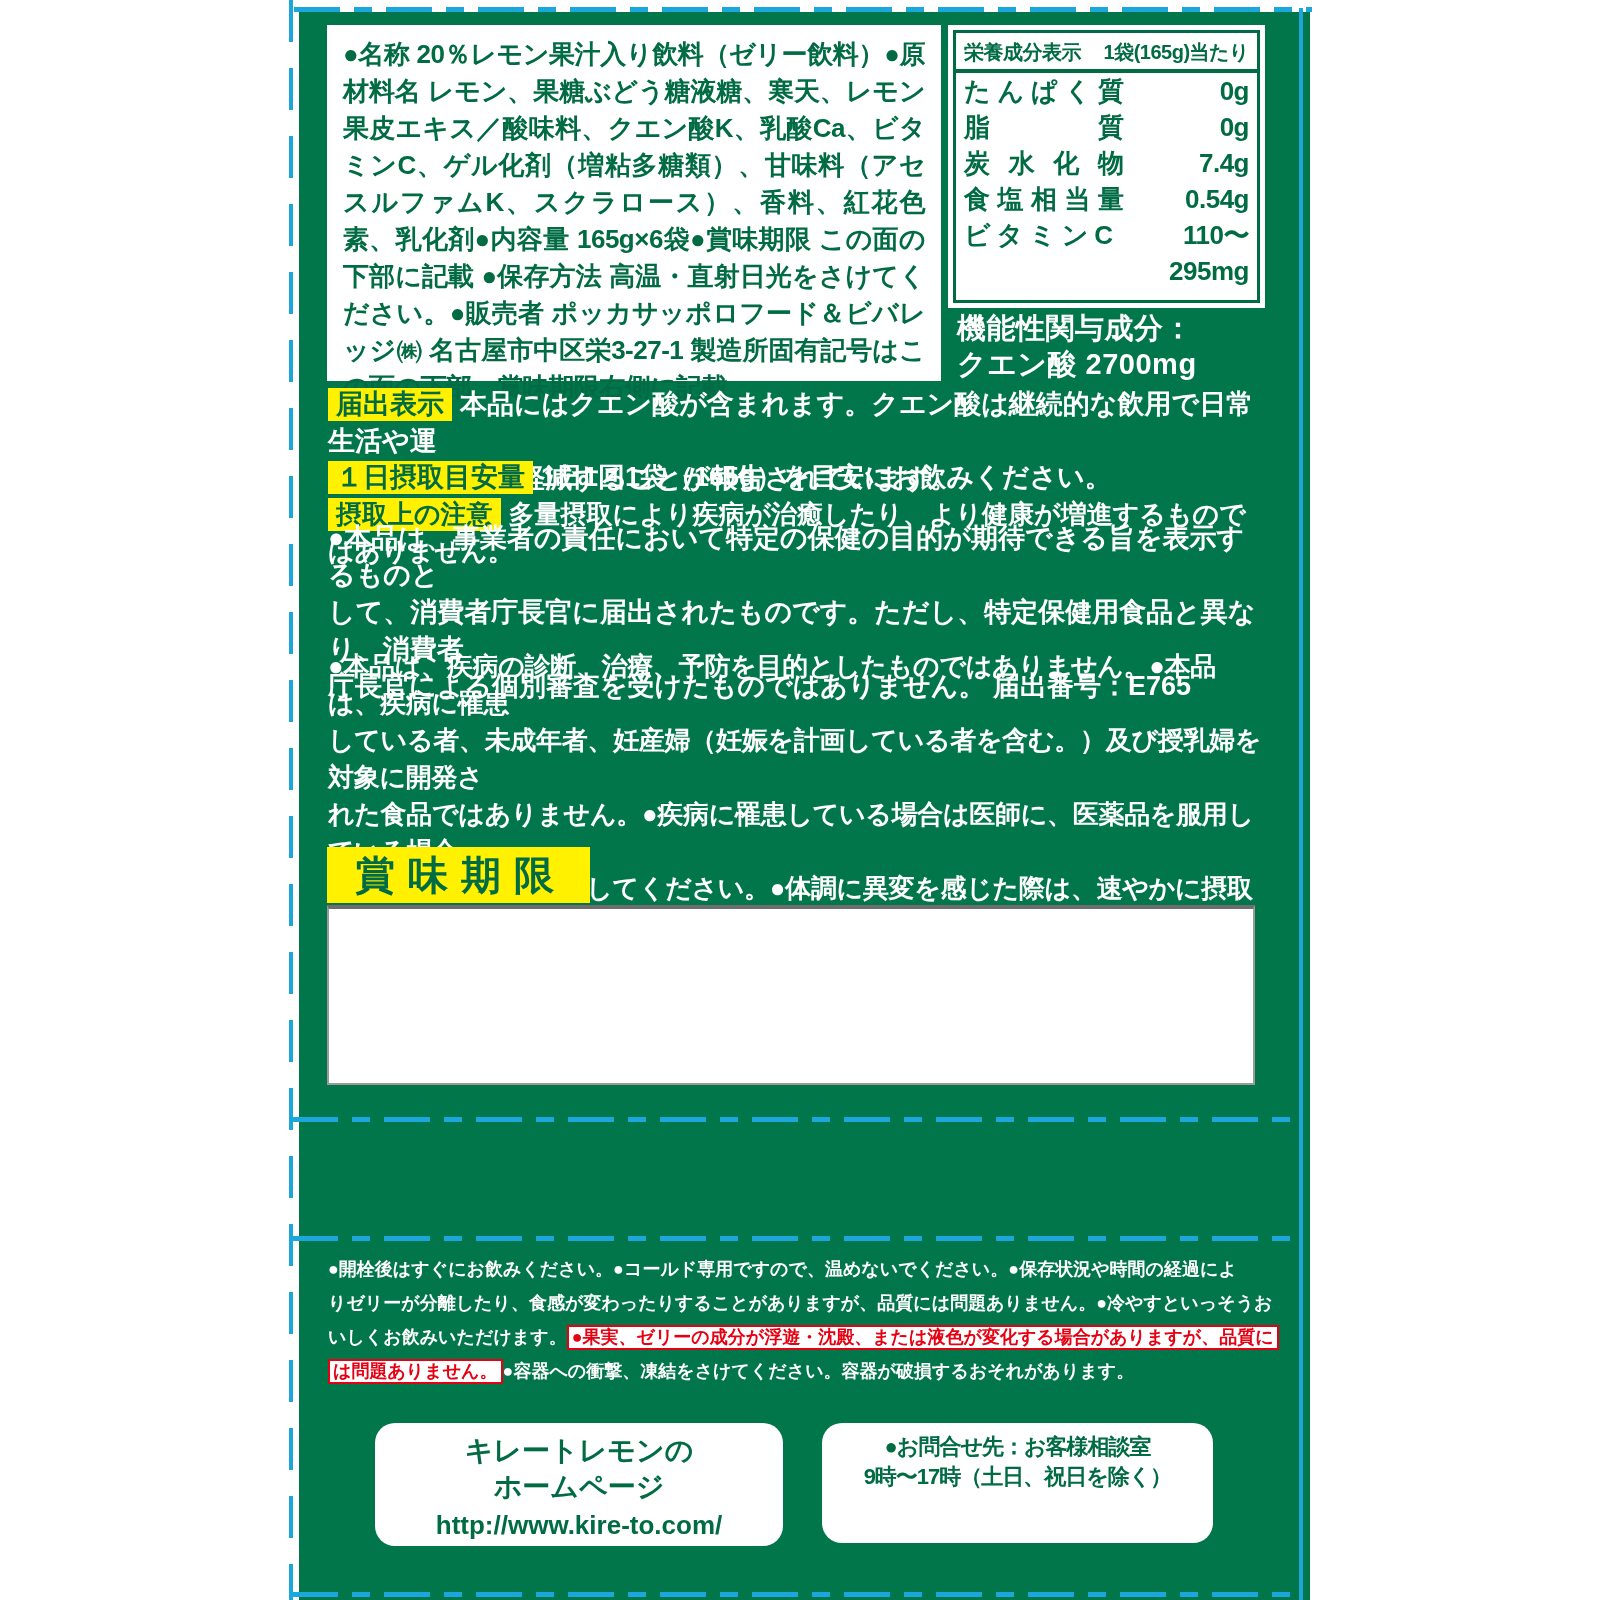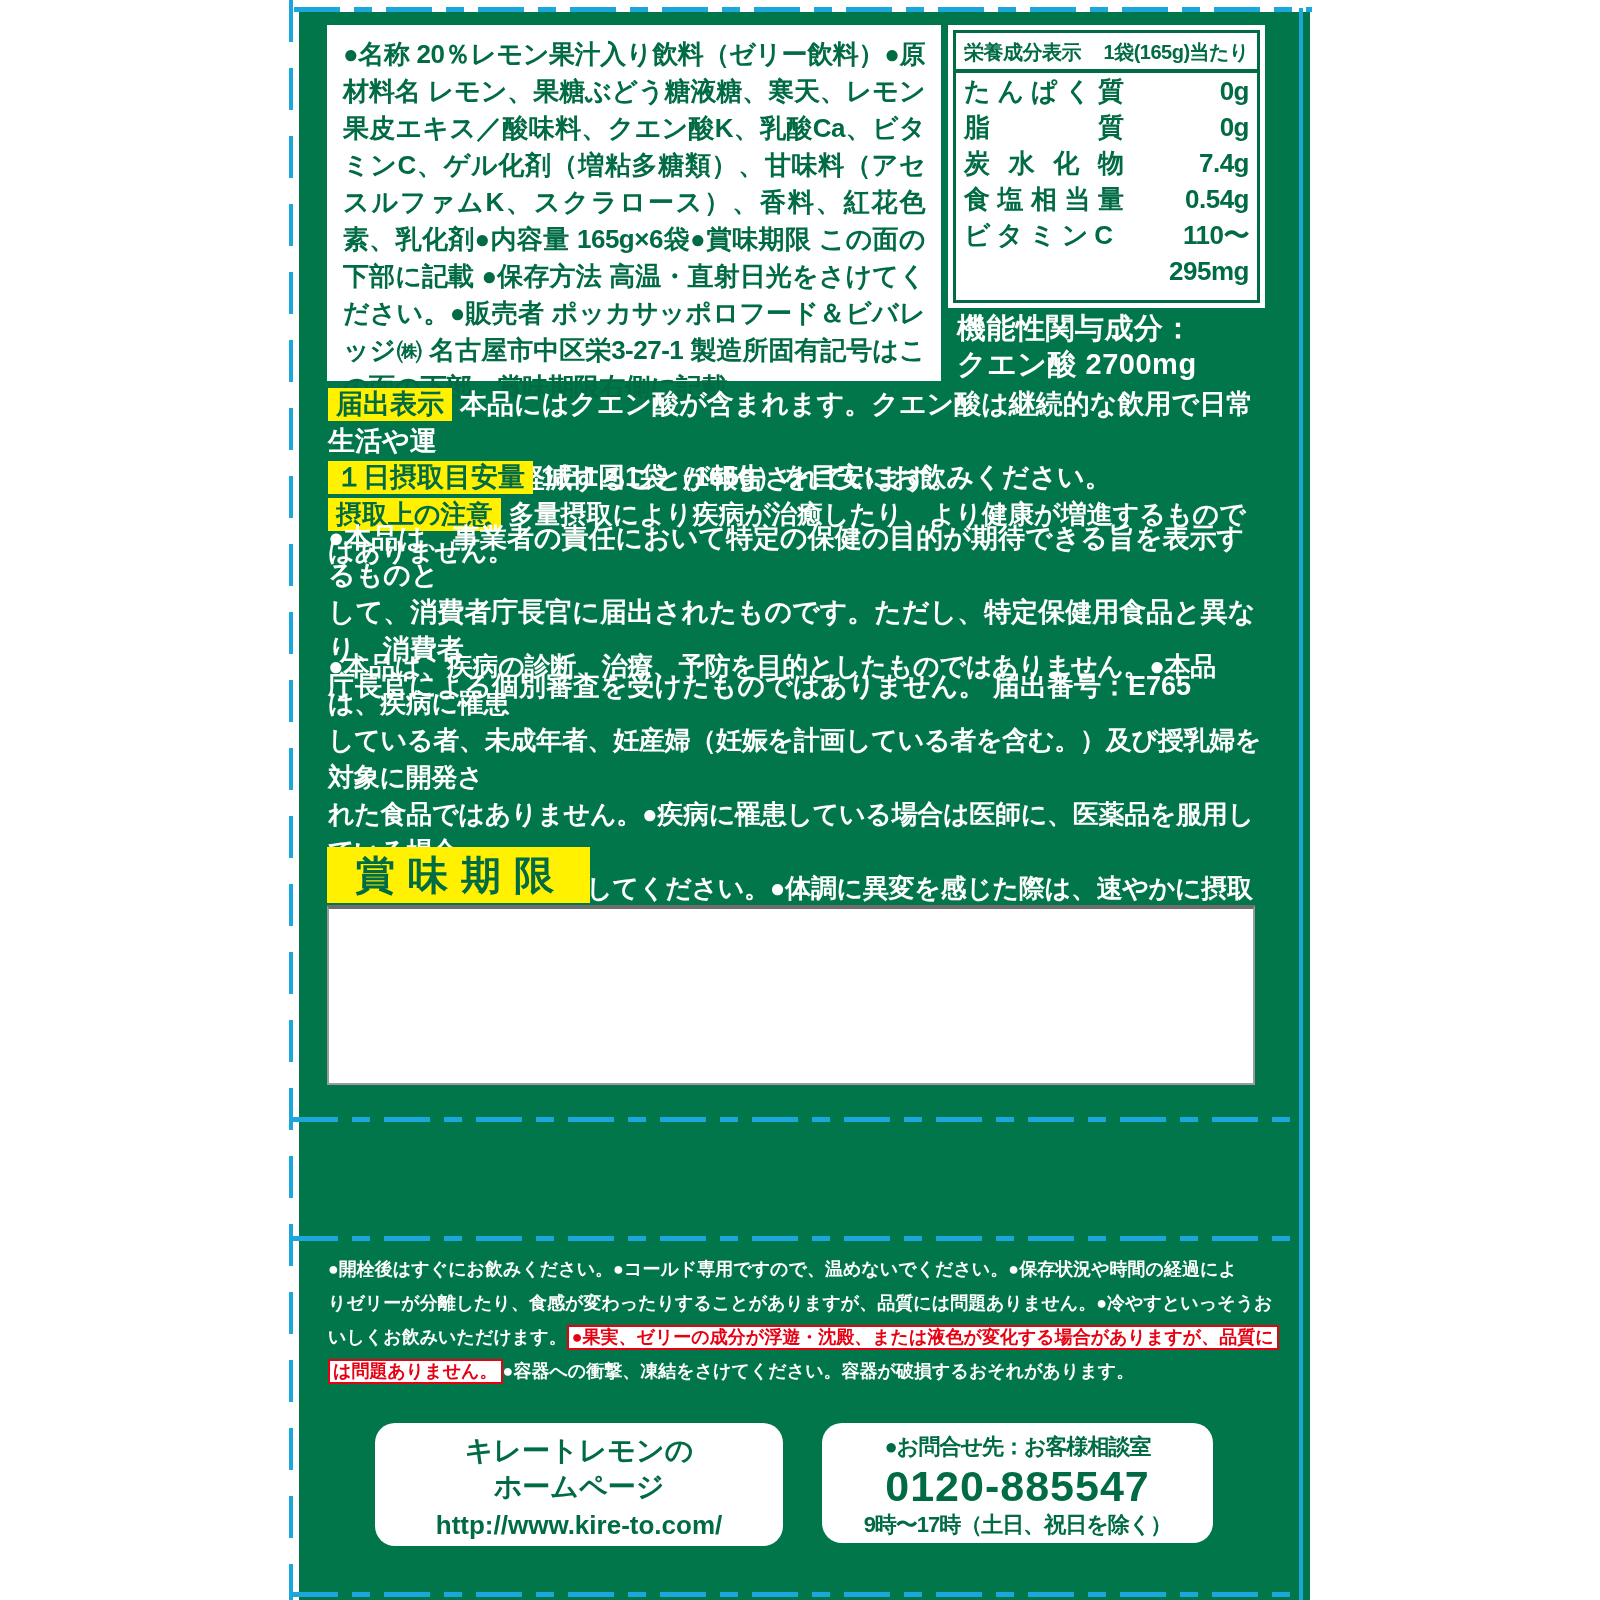--- a/index.html
+++ b/index.html
@@ -153,15 +153,14 @@
 は問題ありません。</span><span>●容器への衝撃、凍結をさけてください。容器が破損するおそれがあります。</span></p>
 
 <div class="abs round-box" id="homepage-box">
   <div class="hp1">キレートレモンの</div>
   <div class="hp1">ホームページ</div>
   <div class="hp-url">http://www.kire-to.com/</div>
 </div>
 
 <div class="abs round-box" id="contact-box">
   <div class="ct1">●お問合せ先：お客様相談室</div>
-  <div class="ct-phone">0120-885547</div>
   <div class="ct-hours">9時〜17時（土日、祝日を除く）</div>
 </div>
 
 </body></html>

